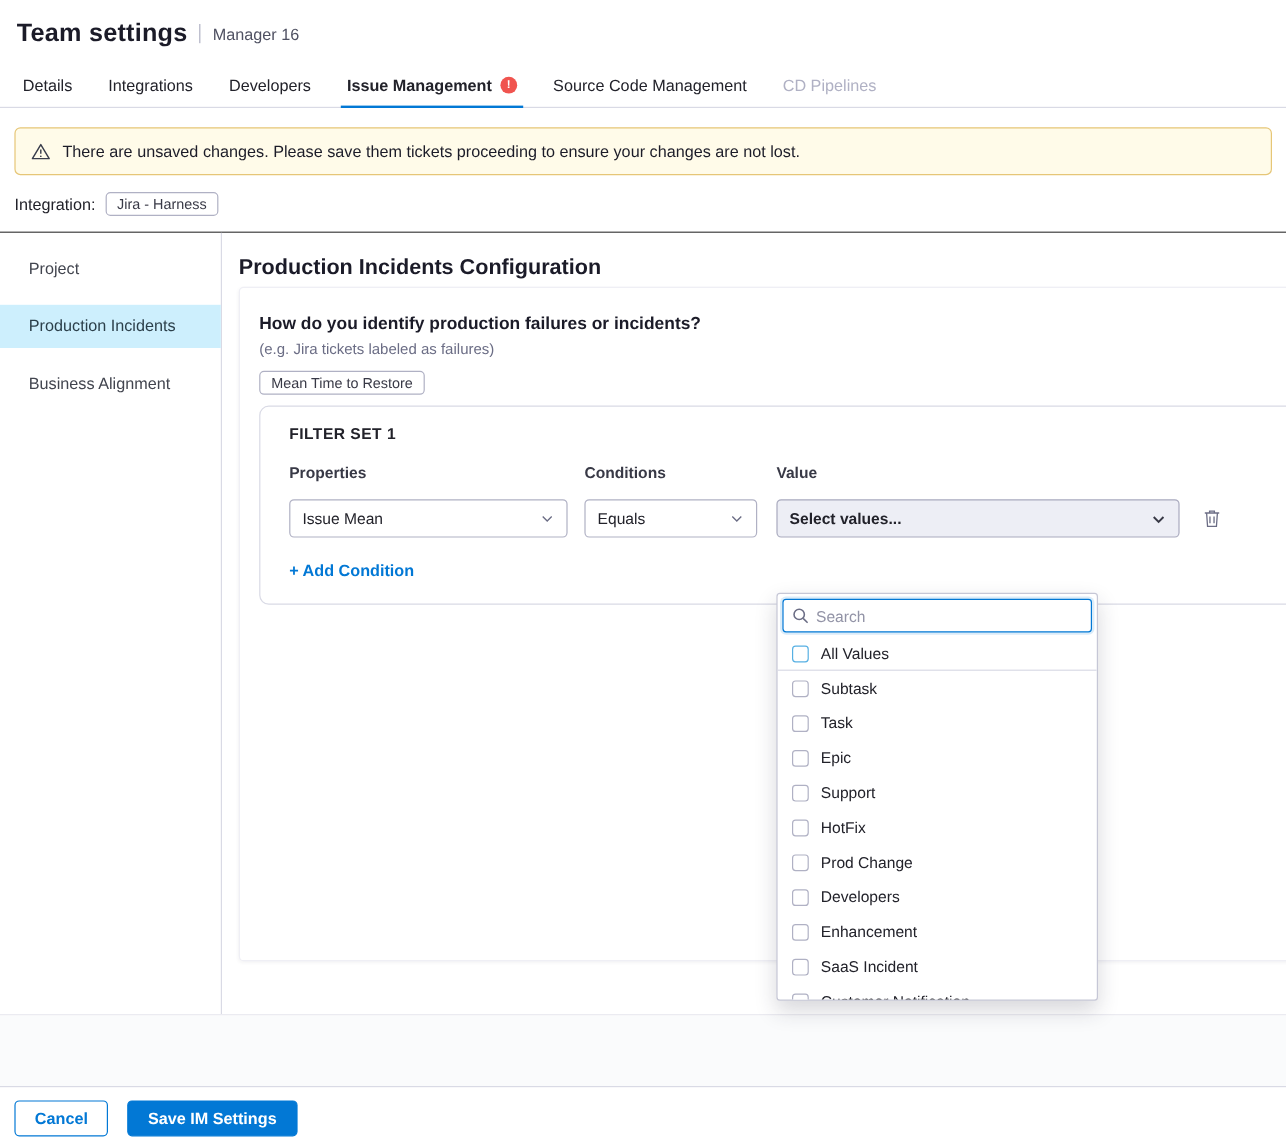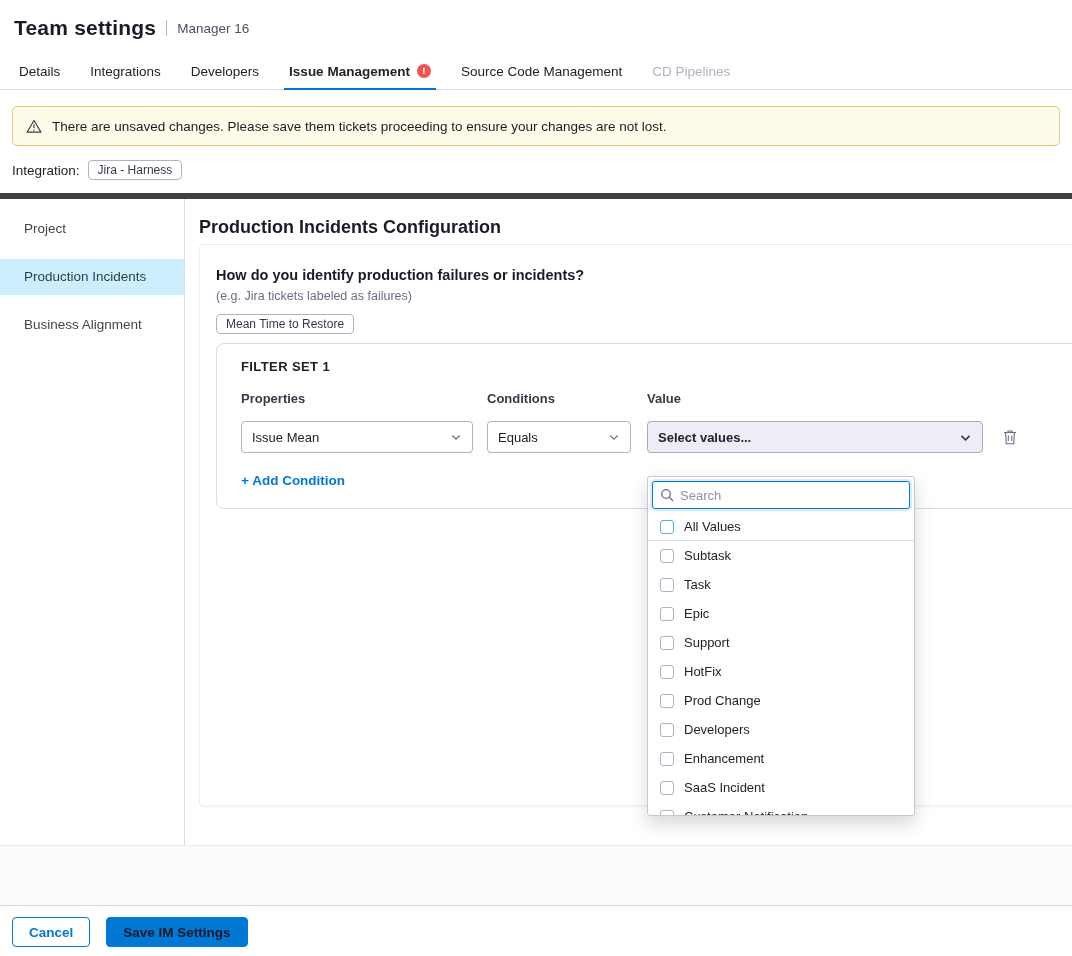--- a/index.html
+++ b/index.html
@@ -21,21 +21,21 @@
   .tab-badge { width:14px; height:14px; border-radius:50%; background:#f0544f; color:#fff; font-size:9.5px; font-weight:700; display:flex; align-items:center; justify-content:center; line-height:1; }
 
   
   .banner { margin:16px 12px 0; display:flex; align-items:center; gap:10px; padding:0 13px; height:40px; background:#fffbe9; border:1px solid #e6c677; border-radius:5px; font-size:13.5px; color:#1c1c28; }
 
   
   .integration-row { display:flex; align-items:center; gap:8px; margin:13px 12px 12px; font-size:13.5px; color:#22222a; height:22px; }
   .chip { display:inline-block; border:1px solid #b0b1c4; border-radius:4px; padding:2px 9px; font-size:12px; color:#383946; background:#fff; white-space:nowrap; }
 
   
-  .content { display:flex; border-top:6px solid #404040; height:652px; }
+  .content { display:flex; border-top:1px solid #404040; height:652px; }
   .sidebar { width:185px; border-right:1px solid #d9dae5; padding-top:12px; flex:none; }
   .side-item { height:36px; line-height:36px; padding-left:24px; font-size:13.5px; color:#42454f; cursor:pointer; margin-bottom:12px; }
   .side-item.active { background:#cdeffd; color:#2b3f4a; }
 
   .main { flex:1; padding:18px 8px 0 14px; position:relative; }
   .section-title { font-size:18px; font-weight:700; margin:0 0 6px; color:#1b1b28; }
   .section-sub { font-size:13.5px; color:#6b6d85; margin:0 0 14px; }
 
   .card { background:#fff; border:1px solid #efeff5; box-shadow:0 1px 3px rgba(40,41,61,.05); border-radius:4px; padding:22px 16px; height:562px; }
   .question { font-size:14.5px; font-weight:700; margin:0 0 6px; color:#1b1b28; }
@@ -47,36 +47,36 @@
   .col-prop { width:232px; margin-right:14px; }
   .col-cond { width:144px; margin-right:16px; }
   .col-val  { width:336px; margin-right:20px; }
   .fs-row { display:flex; align-items:flex-start; }
   .select { height:32px; border:1px solid #b0b1c4; border-radius:4px; background:#fff; display:flex; align-items:center; justify-content:space-between; padding:0 10px; font-size:13px; color:#22222a; cursor:pointer; }
   .select-value { background:#edeef5; border-color:#a9aabe; font-weight:600; }
   .trash-btn { background:none; border:none; padding:8px 0 0; cursor:pointer; }
   .add-condition { margin-top:20px; background:none; border:none; padding:0; color:#0278d5; font-weight:700; font-size:13.5px; cursor:pointer; font-family:inherit; display:block; }
 
   
-  .dropdown { position:absolute; left:647px; top:476px; width:268px; height:340px; background:#fff; border:1px solid #c6c7d6; border-radius:3px; box-shadow:0 8px 18px rgba(40,41,61,.18); padding-top:4px; overflow:hidden; z-index:20; }
+  .dropdown { position:absolute; left:647px; top:494px; width:268px; height:340px; background:#fff; border:1px solid #c6c7d6; border-radius:3px; box-shadow:0 8px 18px rgba(40,41,61,.18); padding-top:4px; overflow:hidden; z-index:20; }
   .search-wrap { position:relative; margin:0 4px 4px; }
   .search-input { width:100%; height:28px; border:1.5px solid #0278d5; border-radius:3px; padding:0 8px 0 27px; font-size:13px; font-family:inherit; color:#22222a; outline:none; background:#fff; box-shadow:0 0 0 2px rgba(2,120,213,.14); }
   .search-input::placeholder { color:#9293a6; }
   .search-icon { position:absolute; left:8px; top:7px; line-height:0; }
   .opt { height:29px; display:flex; align-items:center; gap:10px; padding:0 12px; font-size:13px; color:#22222a; cursor:pointer; }
   .opt-all { height:28px; border-bottom:1px solid #d9dae5; }
   .cb { width:14px; height:14px; border:1px solid #b0b1c4; border-radius:3px; background:#fff; flex:none; }
   .cb-blue { border-color:#57b0e3; }
 
   
   .bottom-band { height:60px; background:#fafbfc; border-top:1px solid #ebebf1; }
   .footer { display:flex; gap:16px; padding:11px 12px; border-top:1px solid #d9dae5; background:#fff; height:53px; }
   .btn { height:30px; border-radius:4px; font-size:13.5px; font-weight:700; padding:0 16px; cursor:pointer; font-family:inherit; }
   .btn-outline { background:#fff; border:1px solid #0278d5; color:#0278d5; }
-  .btn-primary { background:#0278d5; border:1px solid #0278d5; color:#0f172a; }
+  .btn-primary { background:#0278d5; border:1px solid #0278d5; color:#ffffff; }
 </style>
 </head>
 <body>
 
 <div class="page">
 
   <header class="topbar">
     <h1 class="page-title">Team settings</h1>
     <span class="title-sep"></span>
     <span class="team-name">Manager 16</span>

